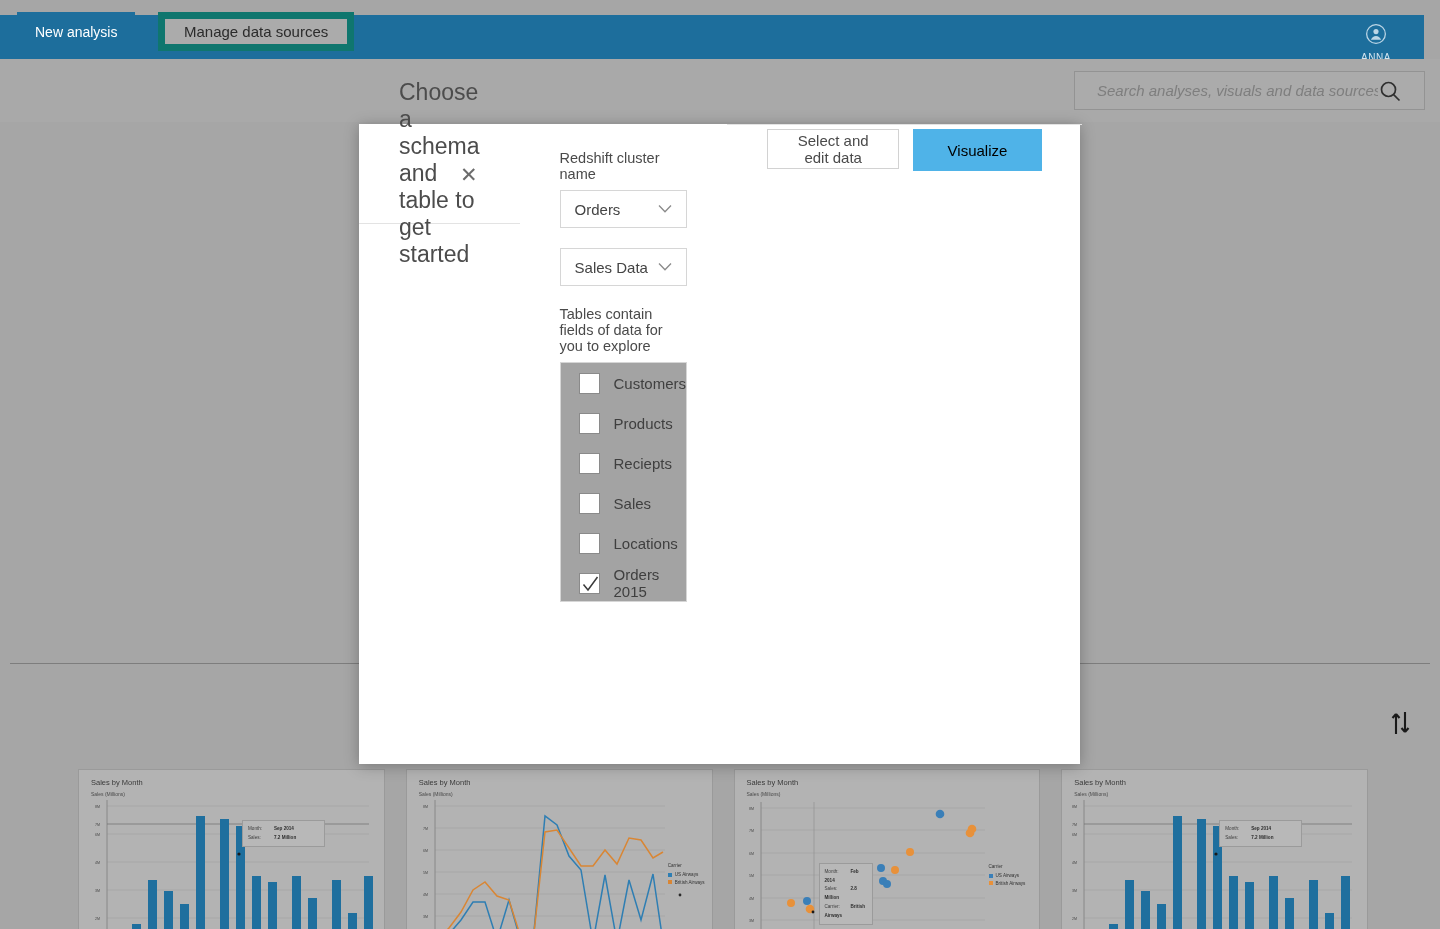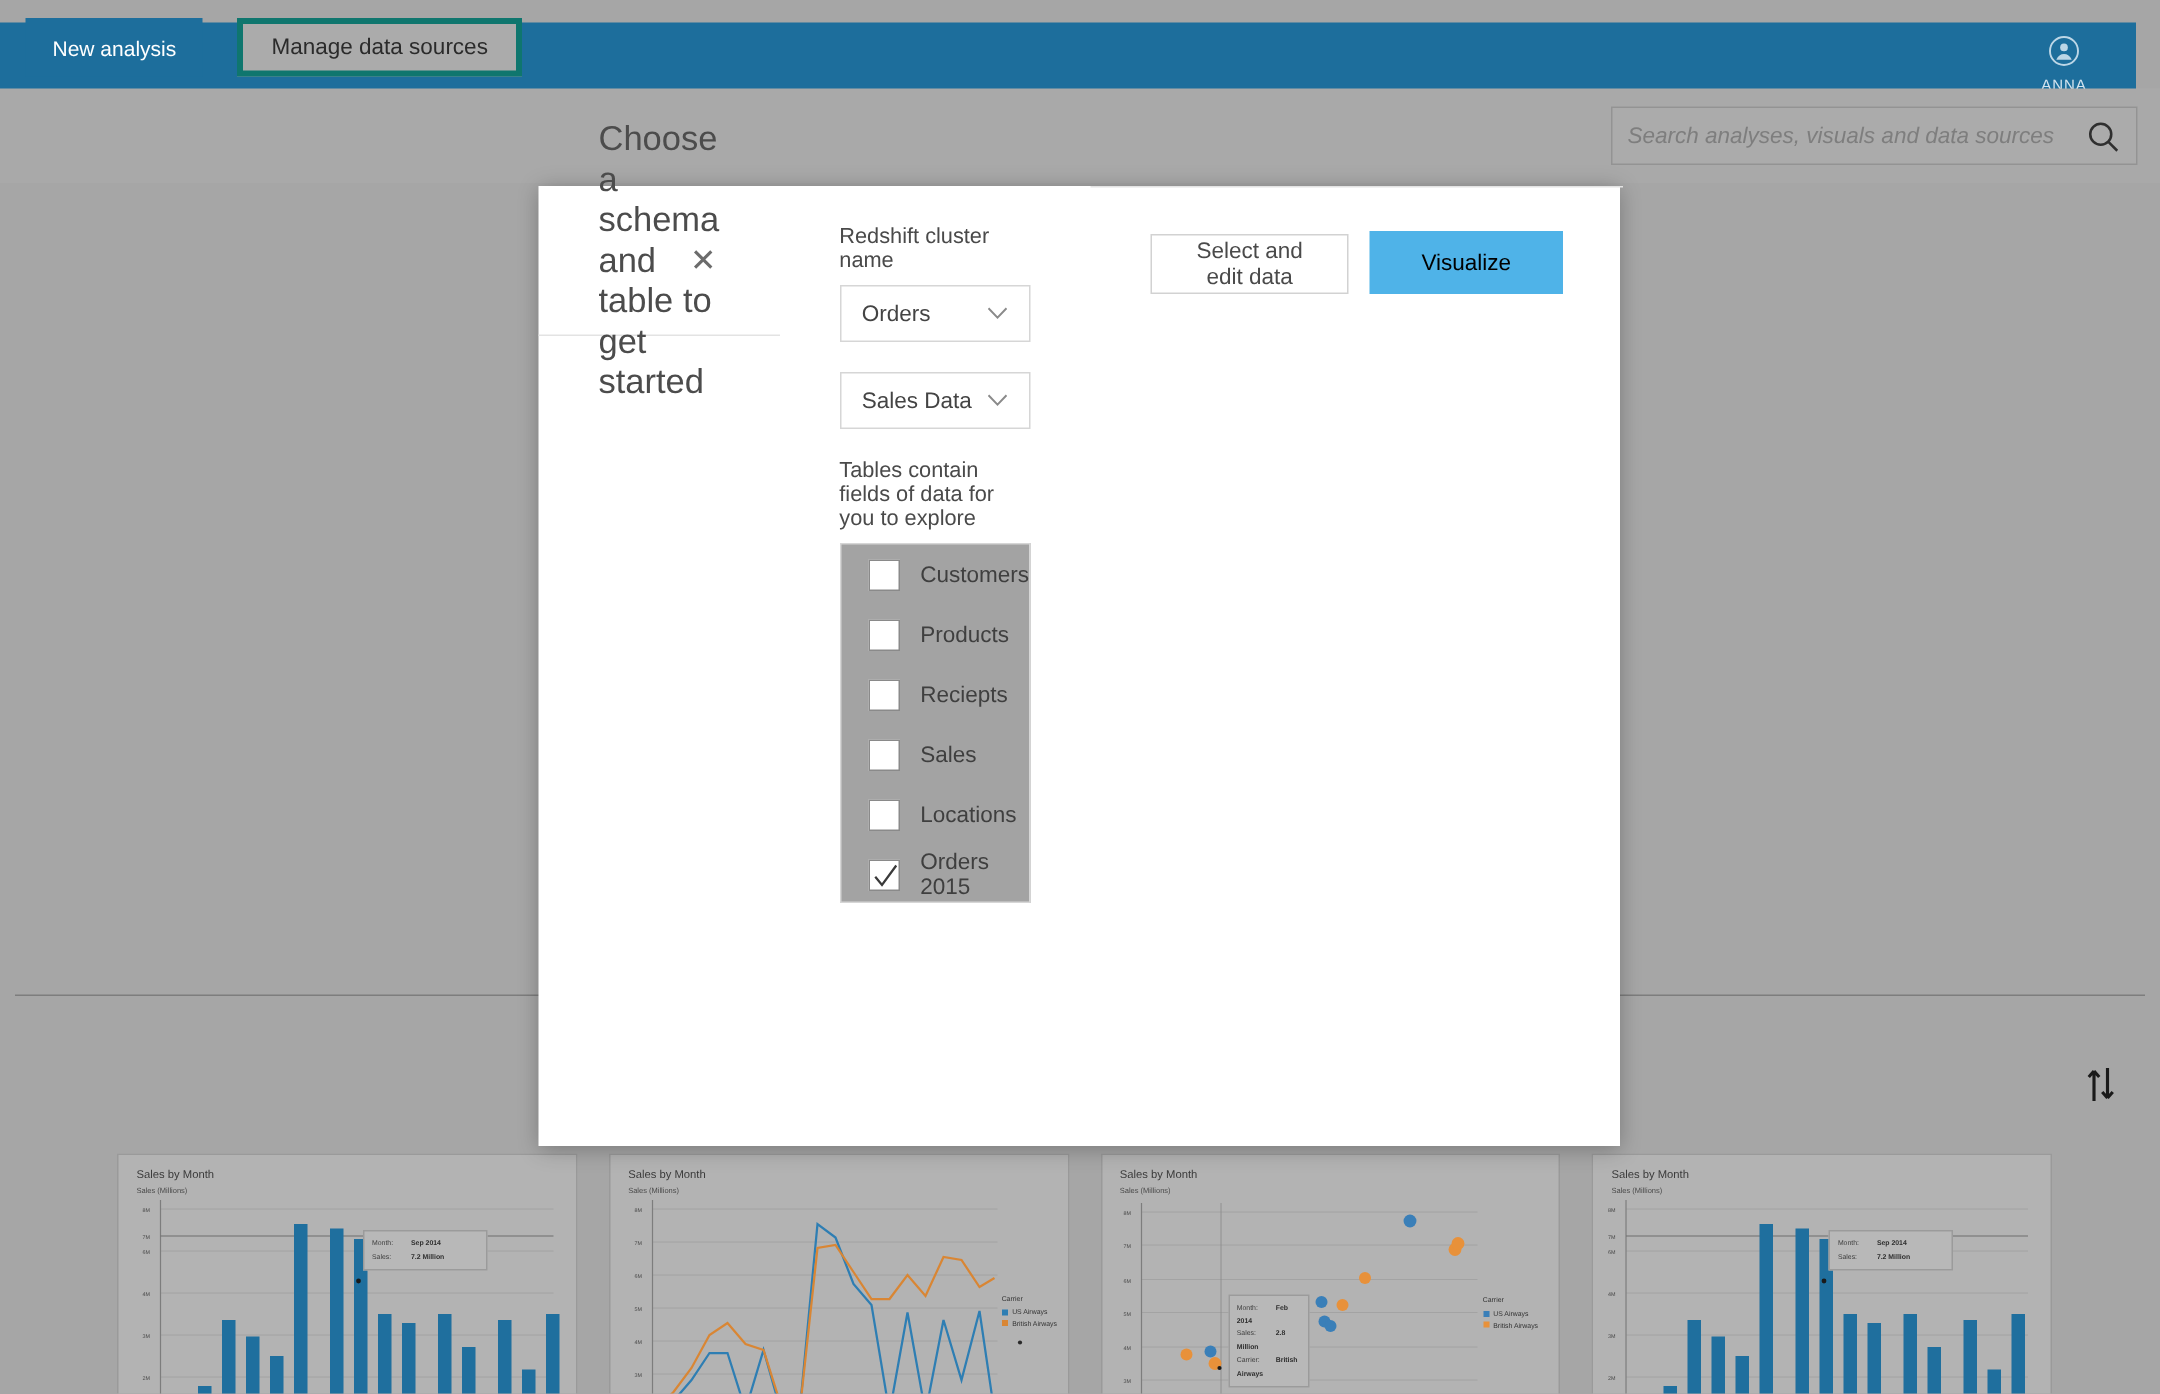--- a/index.html
+++ b/index.html
@@ -32,29 +32,29 @@
   .btn-new {
     position: absolute; left: 17px; top: 12px;
     height: 39px; padding: 0 18px;
     background: #1d6e9c; color: #ffffff; border: none;
     font-size: 14px; font-family: inherit; cursor: pointer;
     display: flex; align-items: center;
   }
   .btn-manage {
     position: absolute; left: 158px; top: 12px;
     height: 39px; padding: 0 19px;
-    background: #ababab; color: #2b2b2b; border: 4px solid #0f766e;
+    background: #ababab; color: #2b2b2b; border: 7px solid #0f766e;
     font-size: 15px; font-family: inherit; cursor: pointer;
     display: flex; align-items: center;
   }
   .search-wrap {
     position: absolute; right: 15px; top: 71px;
     width: 351px; height: 39px;
     border: 1px solid #939393; background: #ababab;
-    display: flex; align-items: center; padding: 0 10px;
+    display: flex; align-items: center; padding: 0 22px;
   }
   .search-input {
     flex: 1; border: none; background: transparent; outline: none;
     font-family: inherit; font-style: italic; font-size: 15px; color: #555;
   }
   .search-input::placeholder { color: #7e7e7e; font-style: italic; opacity: 1; }
   .search-icon { width: 24px; height: 24px; cursor: pointer; }
 
   
   .divider {
@@ -141,22 +141,22 @@
     padding-left: 18px; cursor: pointer;
   }
   .cbx {
     width: 21px; height: 21px; border: 1px solid #8a8a8a; background: #fff;
     margin-right: 14px; position: relative; flex: none;
   }
   .cbx svg { position: absolute; left: 2px; top: 2px; }
   .row-label { font-size: 15px; color: #3f3f3f; }
   .modal-foot {
     height: 88px; border-top: 1px solid #e3e3e3;
-    display: flex; align-items: flex-end; justify-content: space-between;
-    padding: 16px 40px;
+    display: flex; align-items: flex-start; justify-content: space-between;
+    padding: 4px 40px;
     gap: 14px;
   }
   .btn-secondary {
     height: 40px; padding: 0 18px; background: #fff;
     border: 1px solid #d2d2d2; color: #4a4a4a;
     font-size: 15px; font-family: inherit; cursor: pointer;
   }
   .btn-primary {
     height: 42px; width: 181px; background: #4fb3e8;
     border: none; color: #000000; font-size: 15px;

